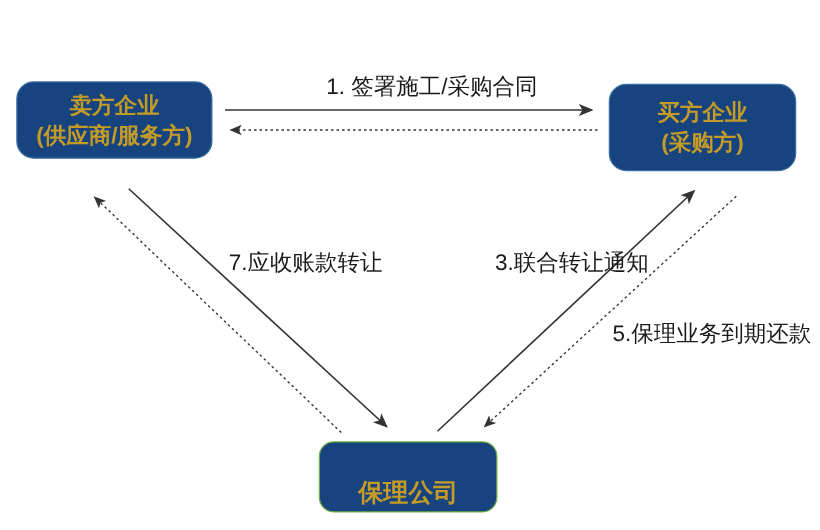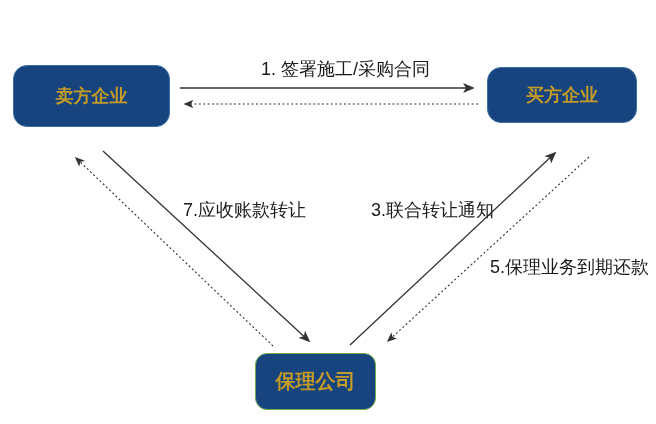--- a/index.html
+++ b/index.html
@@ -23,32 +23,32 @@
     flex-direction:column;
     align-items:center;
     justify-content:center;
     text-align:center;
     line-height:1.35;
     box-sizing:border-box;
   }
   .node-blue{border:1.5px solid #3A6EA5;}
   .node-green{border:1.5px solid #70AD47;}
   #node-seller{left:13px;top:65px;width:157px;height:62px;font-size:18px;}
-  #node-buyer{left:487px;top:67px;width:150px;height:56px;font-size:18px;}
-  #node-factor{left:255px;top:353px;width:121px;height:57px;font-size:20px;border-radius:12px;}
+  #node-buyer{left:487px;top:67px;width:150px;height:70px;font-size:18px;}
+  #node-factor{left:255px;top:353px;width:143px;height:57px;font-size:20px;border-radius:12px;justify-content:flex-end;}
   .edge-label{
     position:absolute;
     font-size:18px;
     color:#1a1a1a;
     white-space:nowrap;
   }
   #label-e1{left:261px;top:57px;}
   #label-e2{left:253px;top:112px;}
   #label-e3{left:183px;top:198px;}
-  #label-e4{left:371px;top:198px;}
+  #label-e4{left:396px;top:198px;}
   #label-e5{left:63px;top:252px;}
   #label-e6{left:490px;top:255px;}
 </style>
 </head>
 <body>
 
 <div id="canvas">
 
   <svg id="arrows" width="656" height="424" viewBox="0 0 656 424" xmlns="http://www.w3.org/2000/svg">
     <defs>
@@ -59,24 +59,26 @@
     <line class="edge-solid" x1="180" y1="88" x2="473" y2="88" marker-end="url(#ah)"></line>
     <line class="edge-dashed" x1="478" y1="104" x2="185" y2="104" marker-end="url(#ah)"></line>
     <line class="edge-solid" x1="103" y1="151" x2="309" y2="341" marker-end="url(#ah)"></line>
     <line class="edge-solid" x1="350" y1="345" x2="555" y2="153" marker-end="url(#ah)"></line>
     <line class="edge-dashed" x1="273" y1="346" x2="76" y2="158" marker-end="url(#ah)"></line>
     <line class="edge-dashed" x1="589" y1="157" x2="388" y2="341" marker-end="url(#ah)"></line>
   </svg>
 
   <div id="node-seller" class="node node-blue">
     <div>卖方企业</div>
+    <div>(供应商/服务方)</div>
   </div>
 
   <div id="node-buyer" class="node node-blue">
     <div>买方企业</div>
+    <div>(采购方)</div>
   </div>
 
   <div id="node-factor" class="node node-green">
     <div>保理公司</div>
   </div>
 
   <div id="label-e1" class="edge-label">1. 签署施工/采购合同</div>
   <div id="label-e3" class="edge-label">7.应收账款转让</div>
   <div id="label-e4" class="edge-label">3.联合转让通知</div>
   <div id="label-e6" class="edge-label">5.保理业务到期还款</div>

